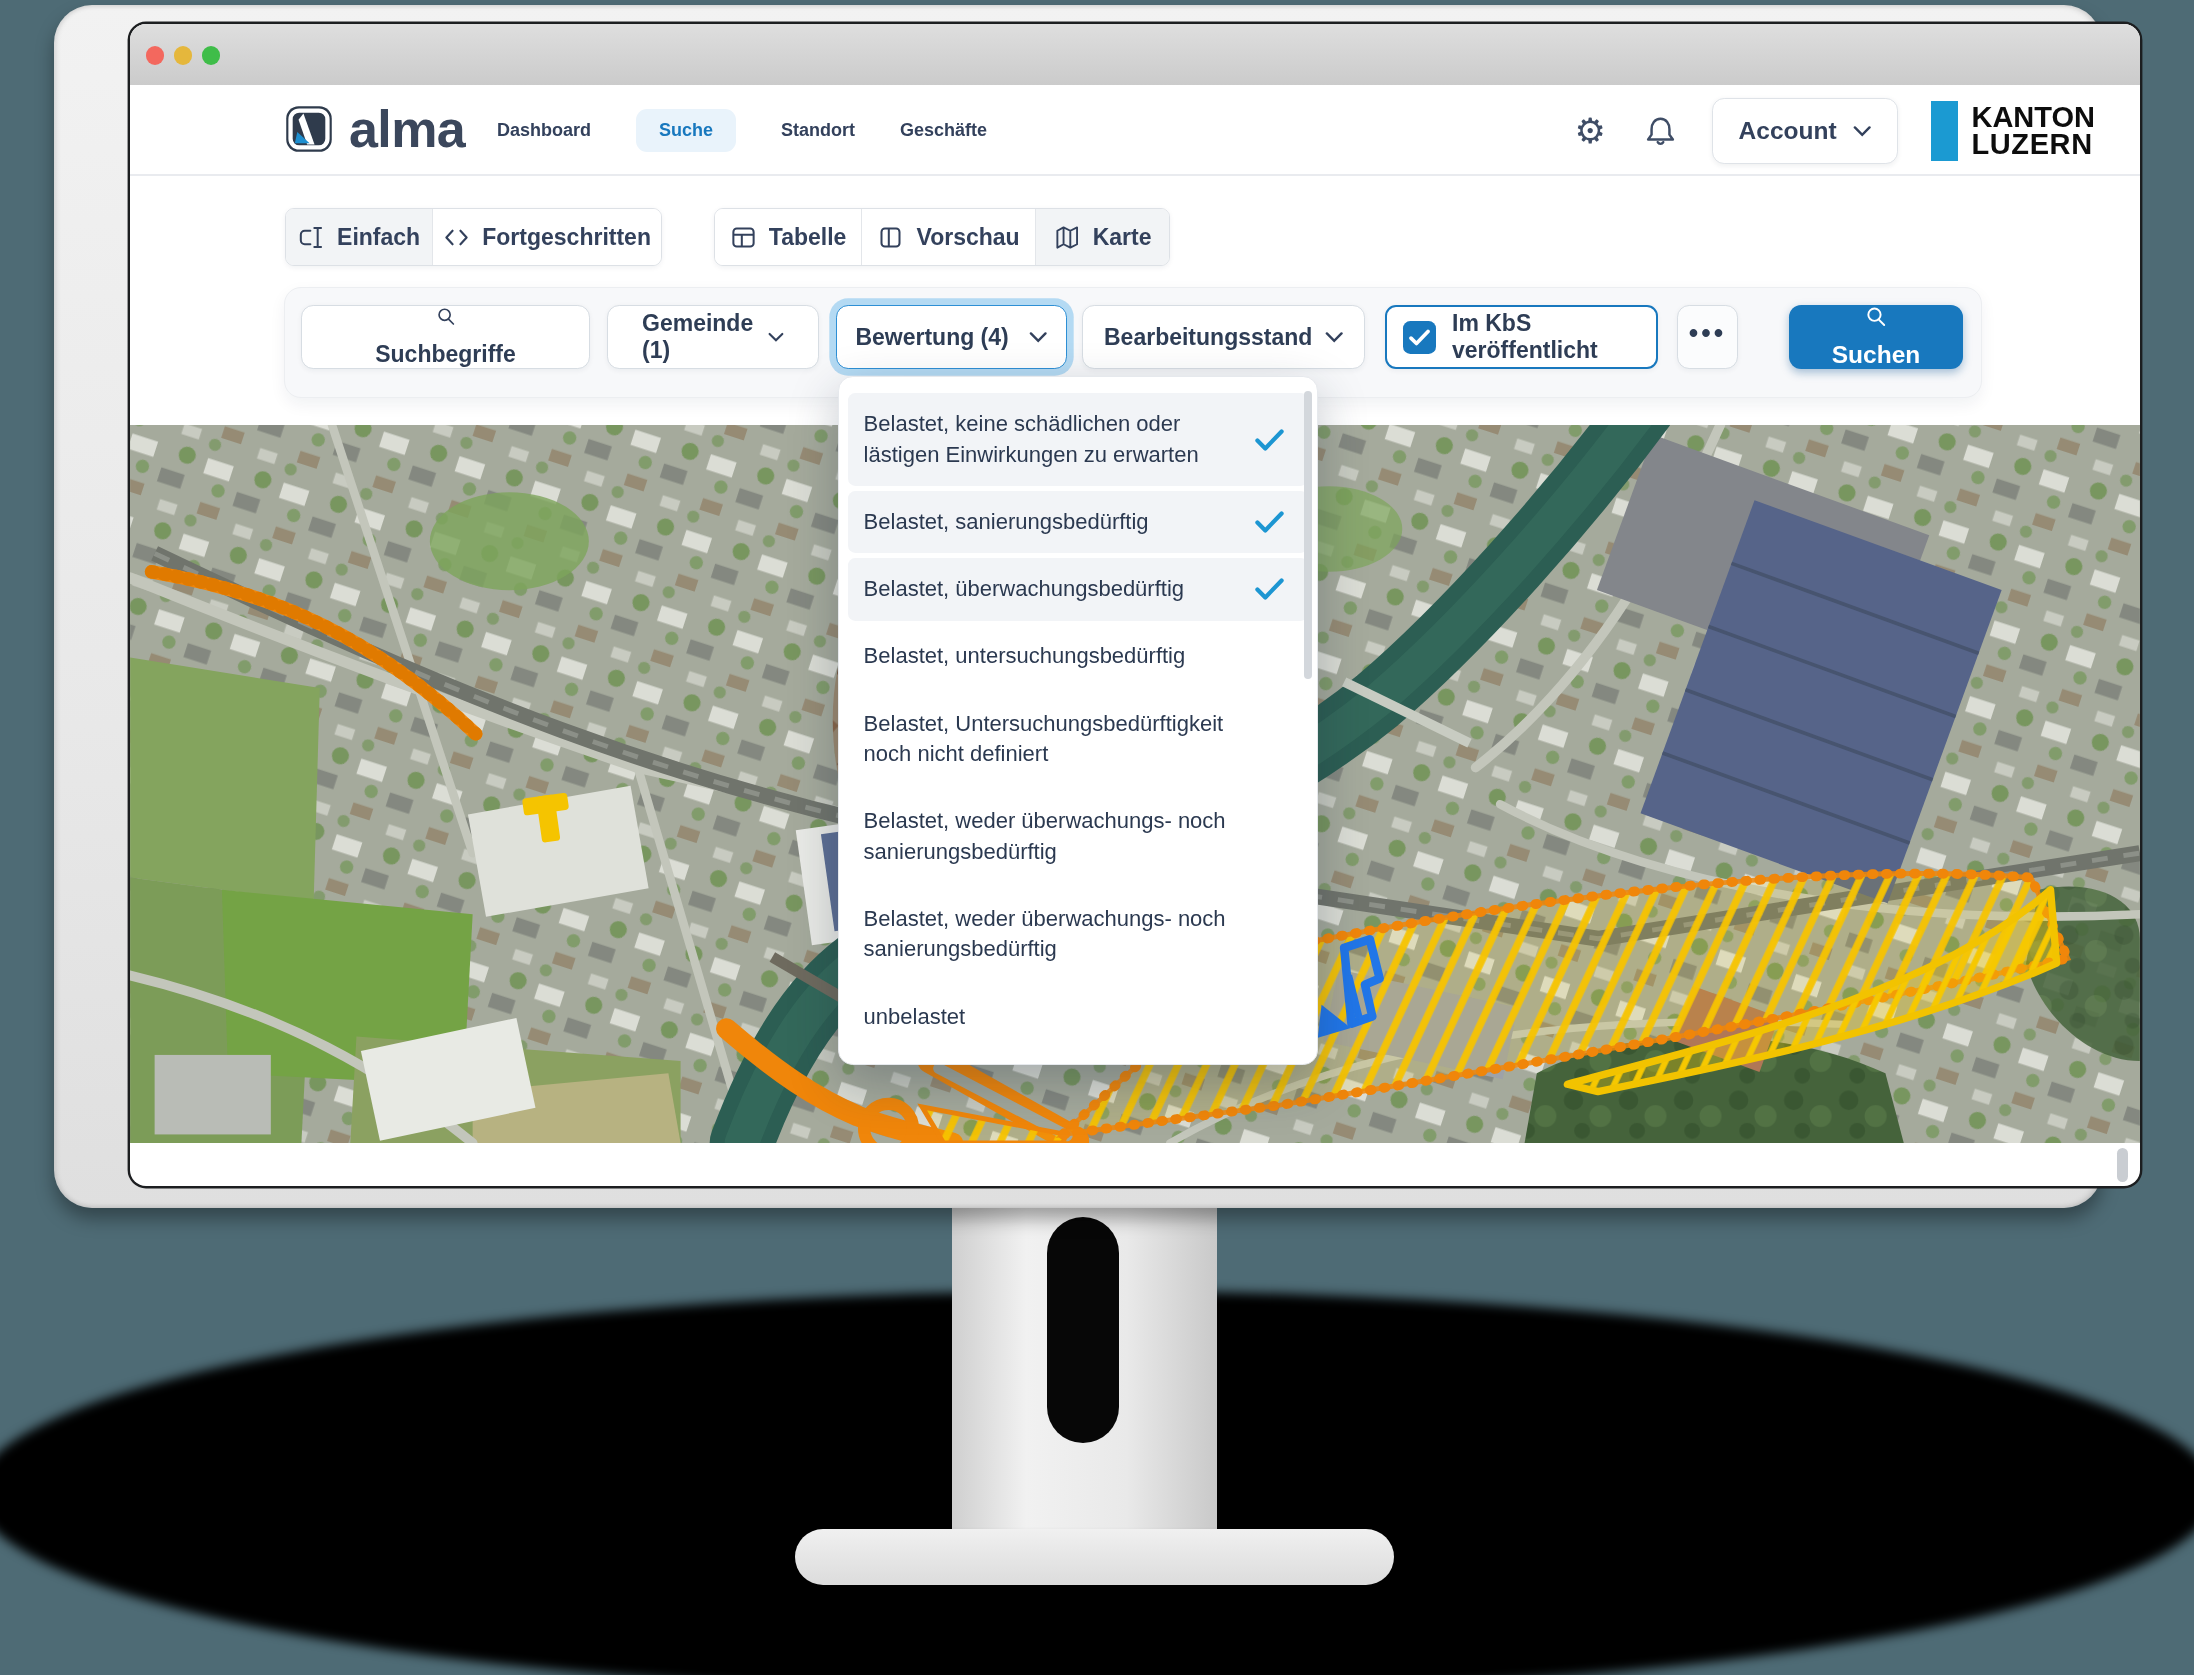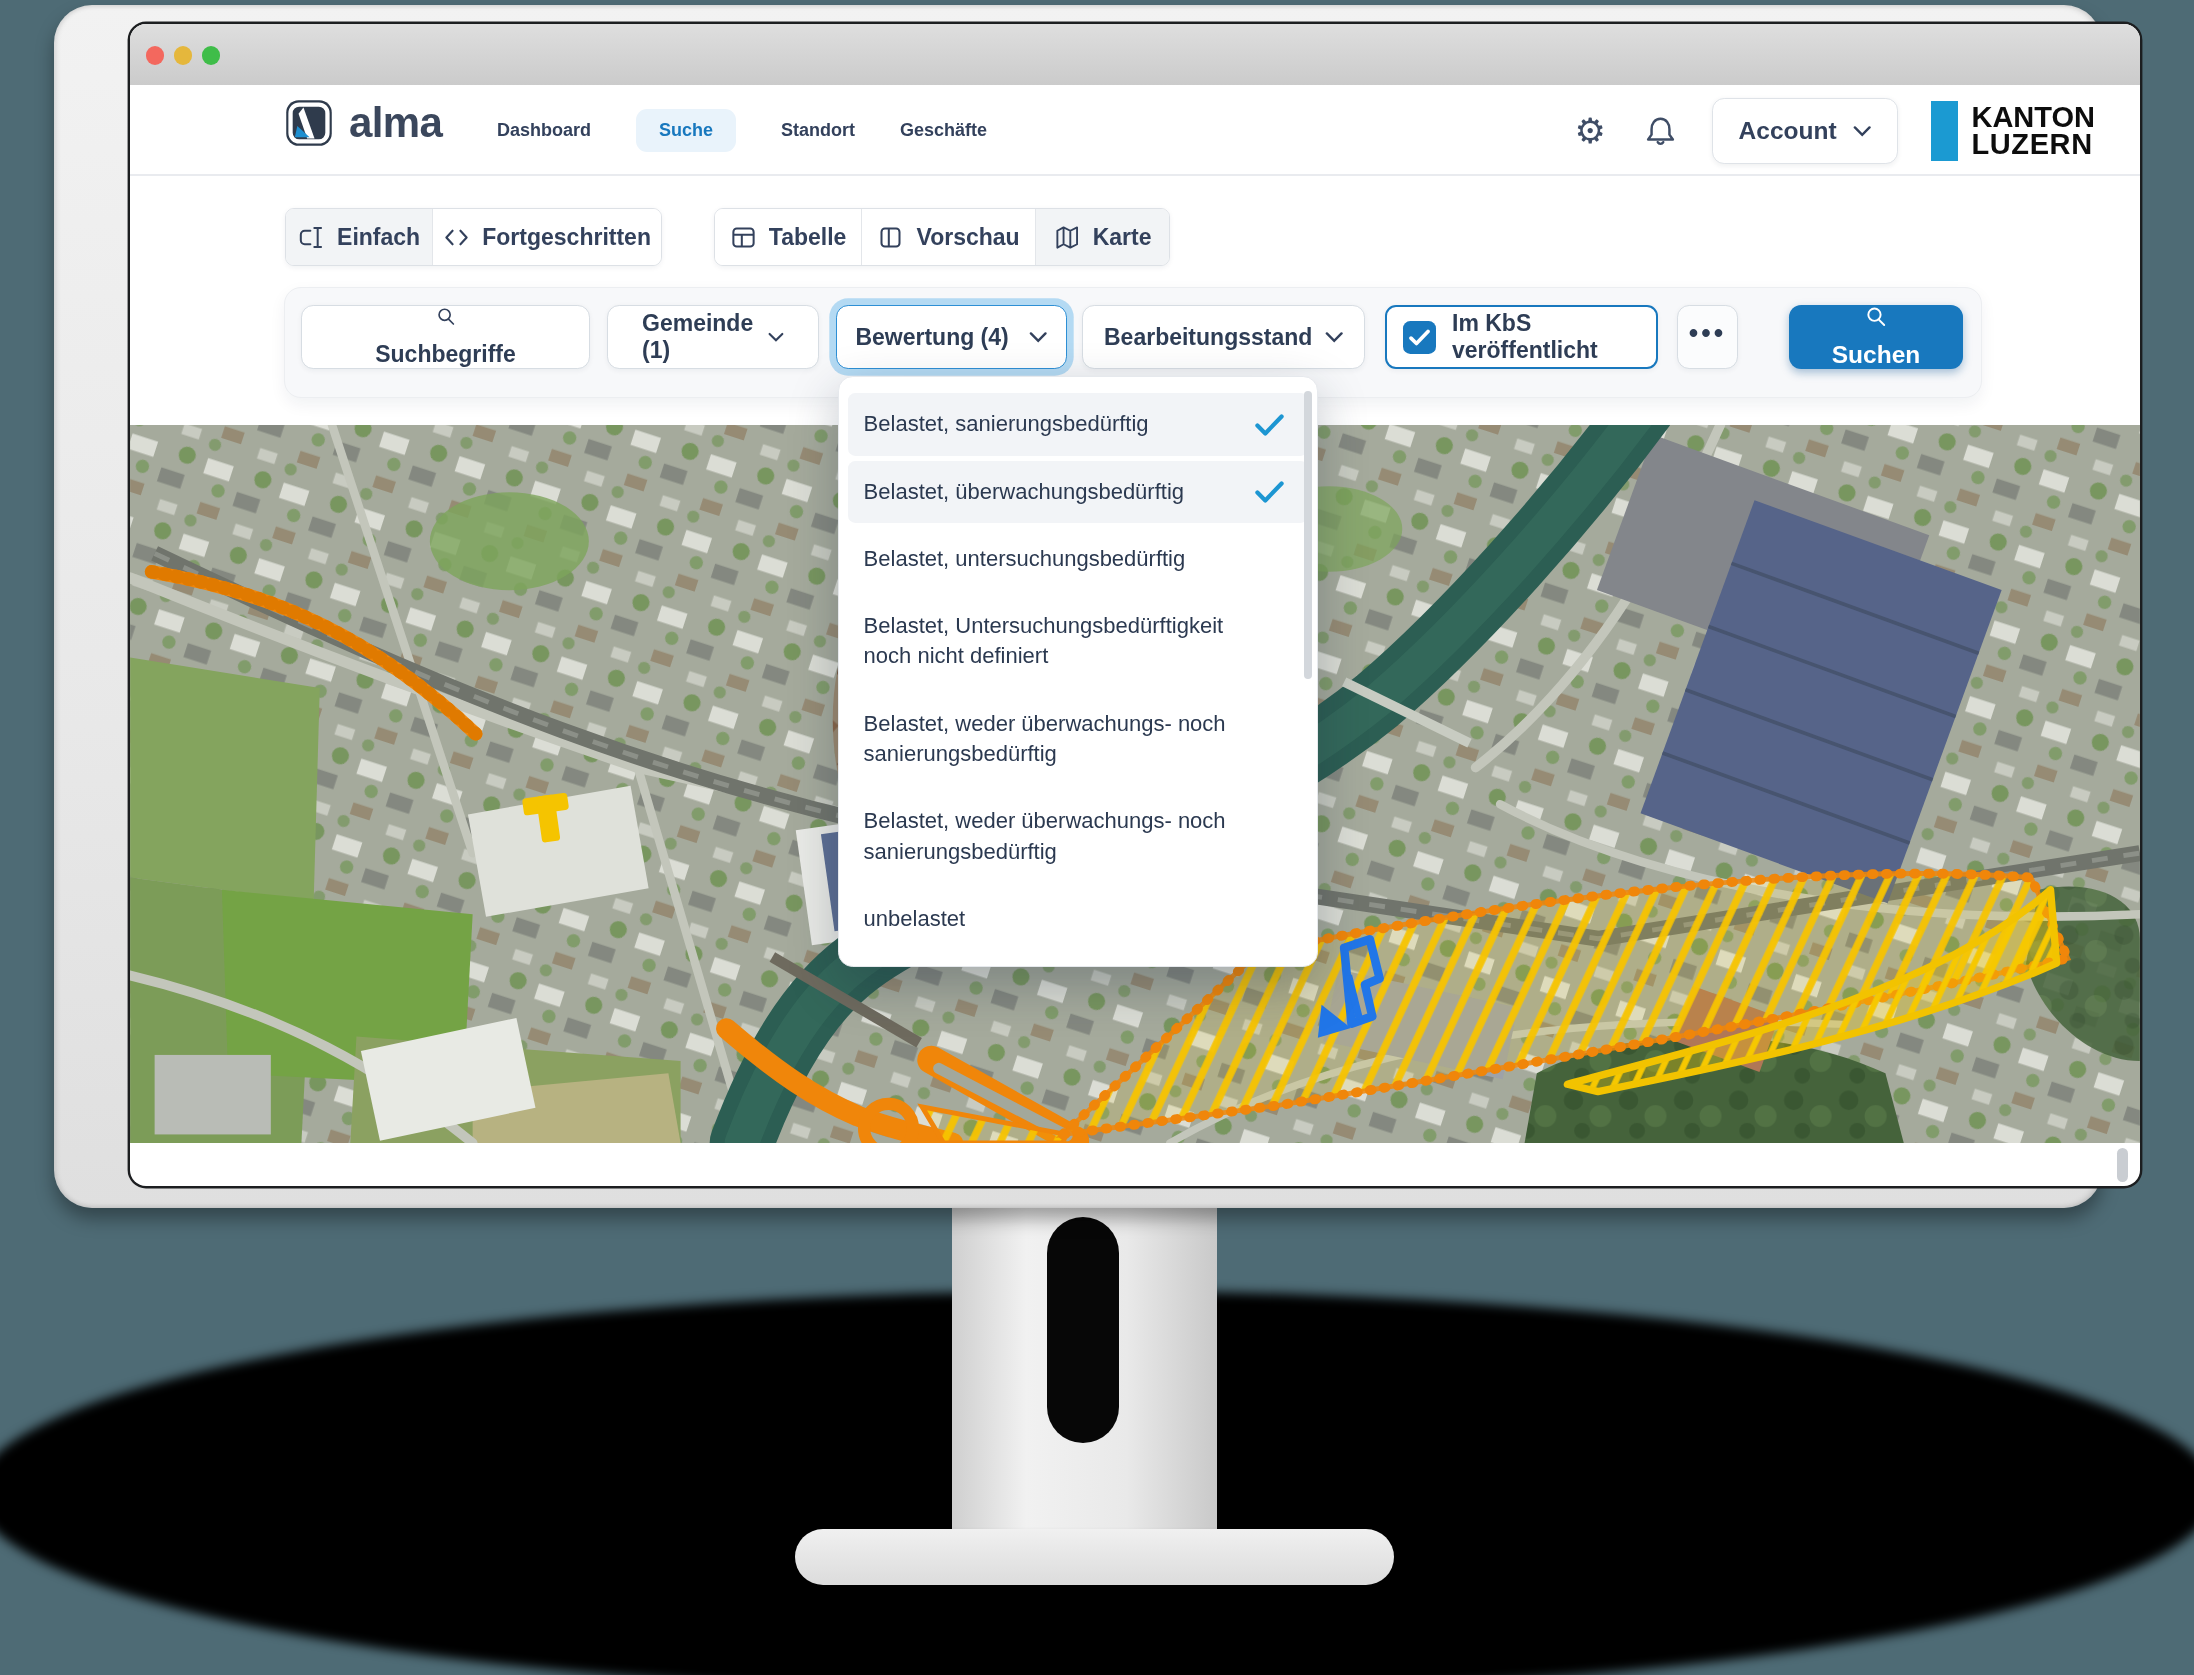--- a/index.html
+++ b/index.html
@@ -27,21 +27,21 @@
   .tl-dot{position:absolute;top:22px;width:18.4px;height:18.4px;border-radius:50%;}
   .tl-red{left:16px;background:#f3685e;}
   .tl-yellow{left:44px;background:#e5b73c;}
   .tl-green{left:72px;background:#3fbd49;}
 
   
   .header{position:absolute;left:0;top:61px;width:100%;height:91px;background:#fff;}
   .hdr-divider{position:absolute;left:0;top:150px;width:100%;height:1.2px;background:#e9ebef;}
   .brand{position:absolute;left:155px;top:13.5px;display:flex;align-items:center;gap:16px;}
   .brand-mark{width:48px;height:48px;}
-  .brand-word{font-size:42px;font-weight:800;color:#3b475c;letter-spacing:-0.6px;}
+  .brand-word{font-size:52px;font-weight:800;color:#3b475c;letter-spacing:-0.6px;}
   .nav{position:absolute;left:367px;top:0;height:91px;display:flex;align-items:center;gap:45px;}
   .nav-item{font-size:18px;font-weight:600;color:#33415c;padding:11px 0;cursor:pointer;}
   .nav-item.sel{color:#1878be;background:#e9f3fb;padding:11px 23px;border-radius:11px;}
   .hdr-right{position:absolute;right:45px;top:0;height:91px;display:flex;align-items:center;gap:33px;}
   .icon-btn{width:37px;height:37px;display:flex;align-items:center;justify-content:center;cursor:pointer;}
   .gear-glyph{font-size:35px;color:#3f4d66;line-height:1;}
   .account-btn{height:64px;padding:0 26px;border:1.2px solid #dfe3e8;border-radius:12.2px;background:#fff;
     display:flex;align-items:center;gap:16px;font-size:24.5px;font-weight:600;color:#33415c;cursor:pointer;
     box-shadow:0 1.8px 4.9px rgba(25,39,60,.07);}
   .kanton{display:flex;align-items:center;gap:13.5px;}
@@ -366,20 +366,25 @@
 
         <g>
           <path d="M1985 855 l42 -14 l16 64 l-24 10 l12 52 l-34 12 z" fill="none" stroke="#2176e8" stroke-width="14" stroke-linejoin="round"></path>
           <path d="M1992 900 l18 72" stroke="#2176e8" stroke-width="12"></path>
           <polygon points="1948,948 1996,986 1942,1002" fill="#2176e8"></polygon>
         </g>
       </svg>
     </div>
 
     <div class="dropdown">
+      <div class="opt sel">Belastet, keine schädlichen oder lästigen Einwirkungen zu erwarten
+        <svg class="check" width="29" height="23" viewBox="0 0 48 38" fill="none" stroke="#1d96d2" stroke-width="7" stroke-linecap="round" stroke-linejoin="round">
+              <path d="M4 20 L17 33 L44 5"></path>
+            </svg>
+      </div>
       <div class="opt sel">Belastet, sanierungsbedürftig
         <svg class="check" width="29" height="23" viewBox="0 0 48 38" fill="none" stroke="#1d96d2" stroke-width="7" stroke-linecap="round" stroke-linejoin="round">
               <path d="M4 20 L17 33 L44 5"></path>
             </svg>
       </div>
       <div class="opt sel">Belastet, überwachungsbedürftig
         <svg class="check" width="29" height="23" viewBox="0 0 48 38" fill="none" stroke="#1d96d2" stroke-width="7" stroke-linecap="round" stroke-linejoin="round">
               <path d="M4 20 L17 33 L44 5"></path>
             </svg>
       </div>

